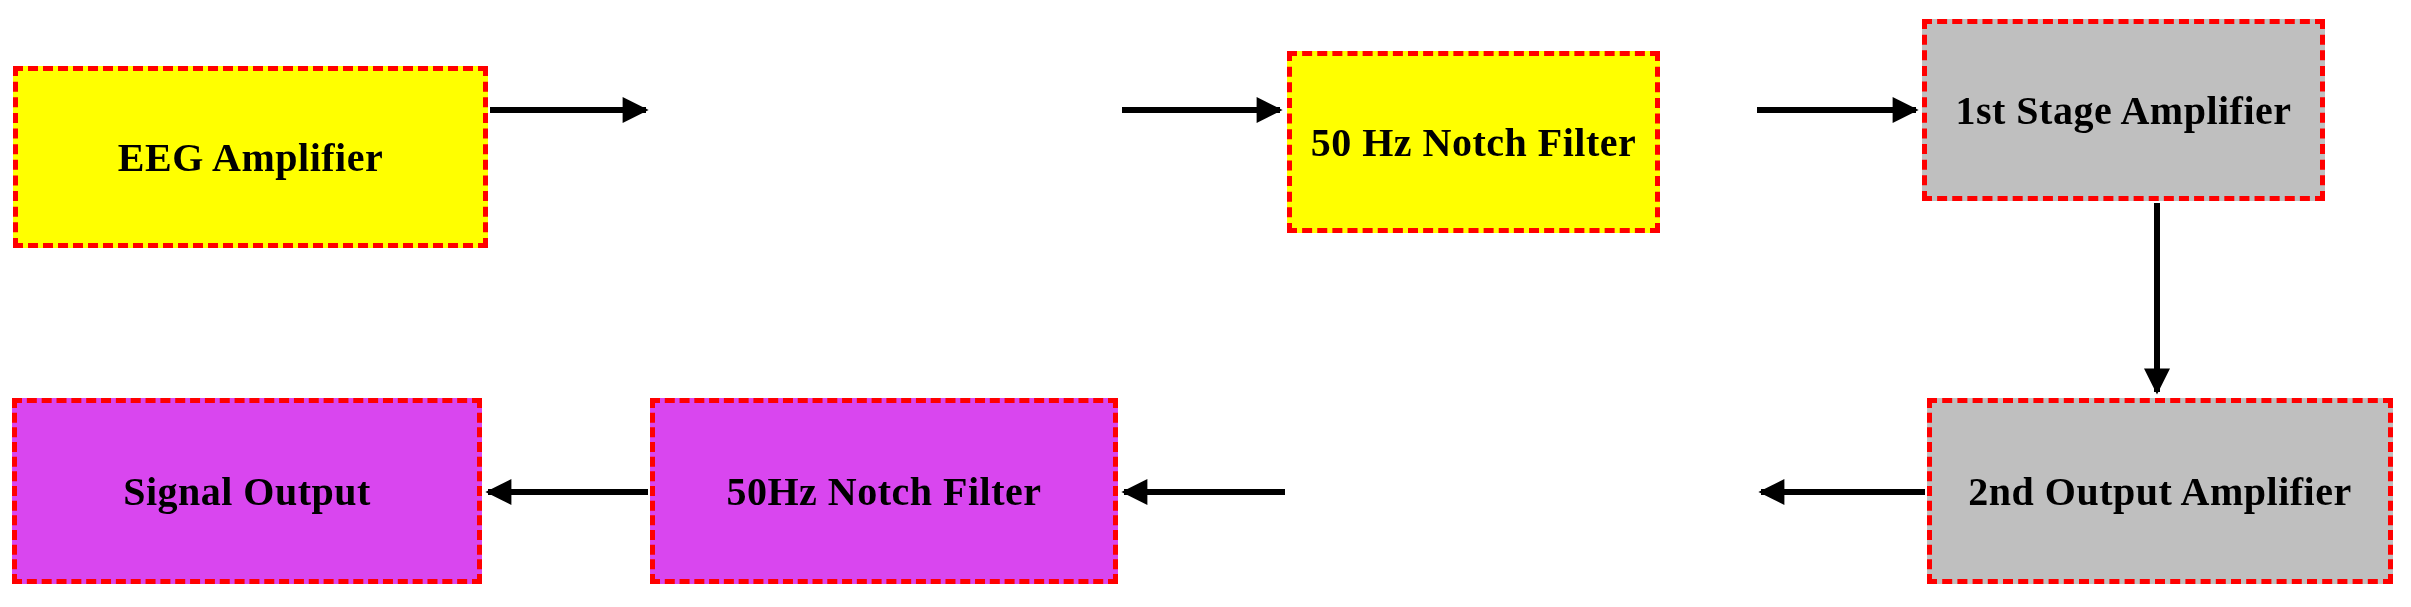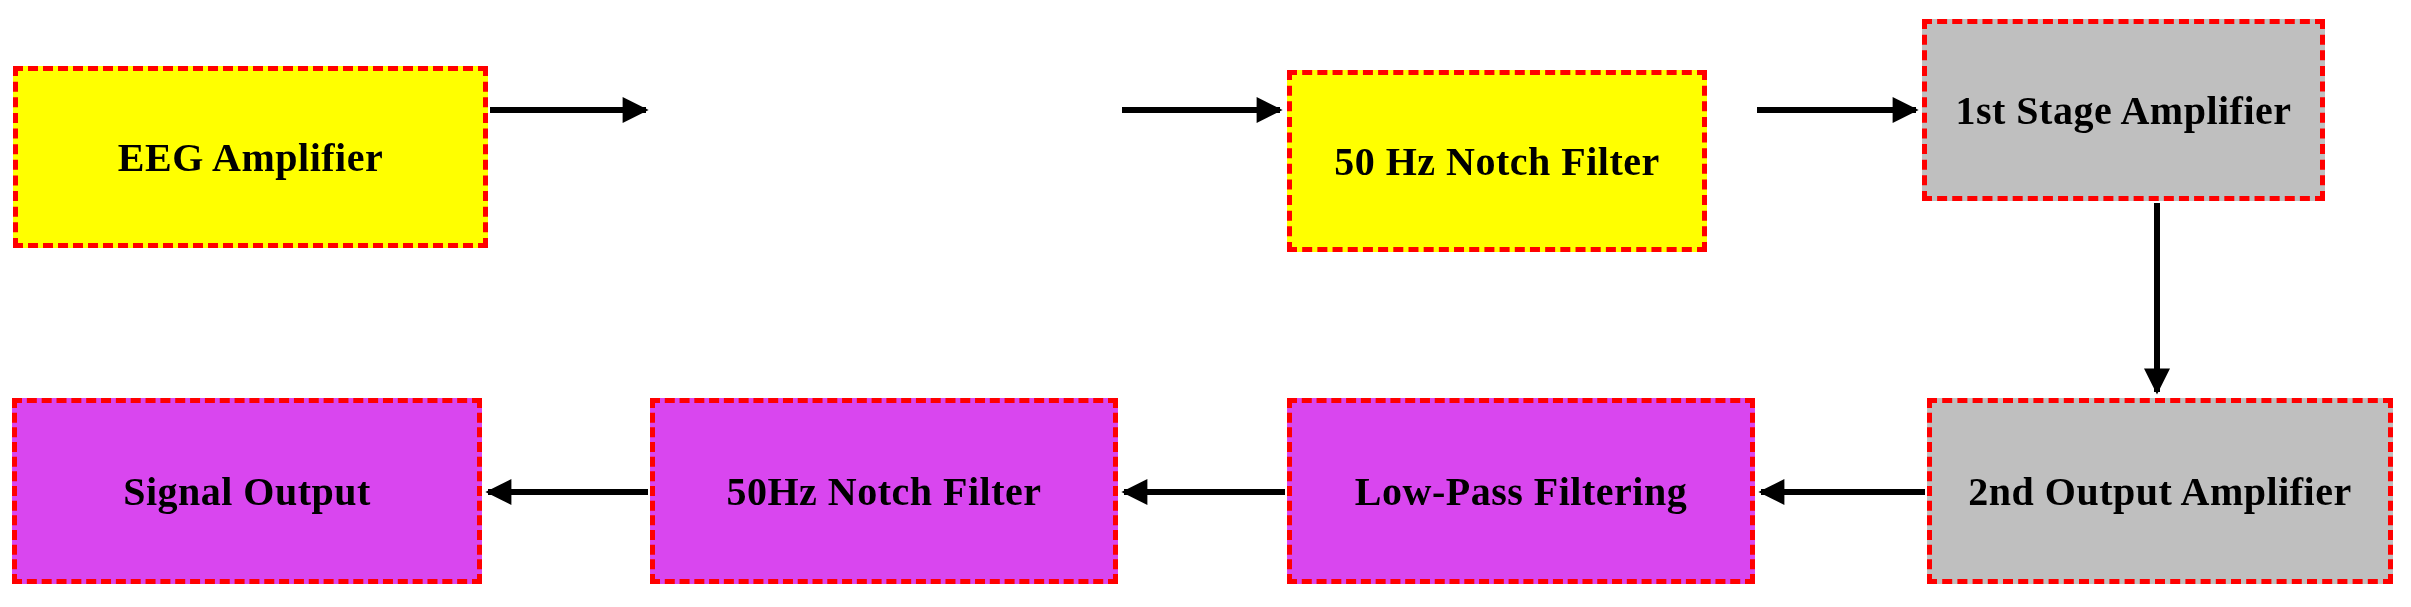--- a/index.html
+++ b/index.html
@@ -24,21 +24,21 @@
     letter-spacing: 0.5px;
     color: #000000;
   }
   .fill-yellow { background: #ffff00; margin-top: 47px; }
   .fill-gray   { background: #bfbfbf; }
   .fill-green  { background: #d946ef; }
 
   
   .n-eeg    { left: 13px;   top: 19px;  width: 475px; height: 182px; }
   .n-pre    { left: 653px;  top: 19px;  width: 467px; height: 182px; }
-  .n-notch1 { left: 1287px; top: 23px;  width: 420px; height: 182px; }
+  .n-notch1 { left: 1287px; top: 4px;  width: 373px; height: 182px; }
   .n-amp1   { left: 1922px; top: 19px;  width: 403px; height: 182px; }
   
   .n-amp2   { left: 1927px; top: 398px; width: 466px; height: 186px; }
   .n-lp     { left: 1287px; top: 398px; width: 468px; height: 186px; }
   .n-notch2 { left: 650px;  top: 398px; width: 468px; height: 186px; }
   .n-out    { left: 12px;   top: 398px; width: 470px; height: 186px; }
 
   .arrow-layer {
     position: absolute;
     left: 0; top: 0;
@@ -74,23 +74,20 @@
   <div class="node fill-yellow n-notch1">
     <span>50 Hz Notch Filter</span>
   </div>
   <div class="node fill-gray n-amp1">
     <span>1st Stage Amplifier</span>
   </div>
 
   <div class="node fill-gray n-amp2">
     <span>2nd Output Amplifier</span>
   </div>
-  <div class="node fill-green n-lp">
-    <span>Low-Pass Filtering</span>
-  </div>
   <div class="node fill-green n-notch2">
     <span>50Hz Notch Filter</span>
   </div>
   <div class="node fill-green n-out">
     <span>Signal Output</span>
   </div>
 
 </div>
 
 </body></html>

